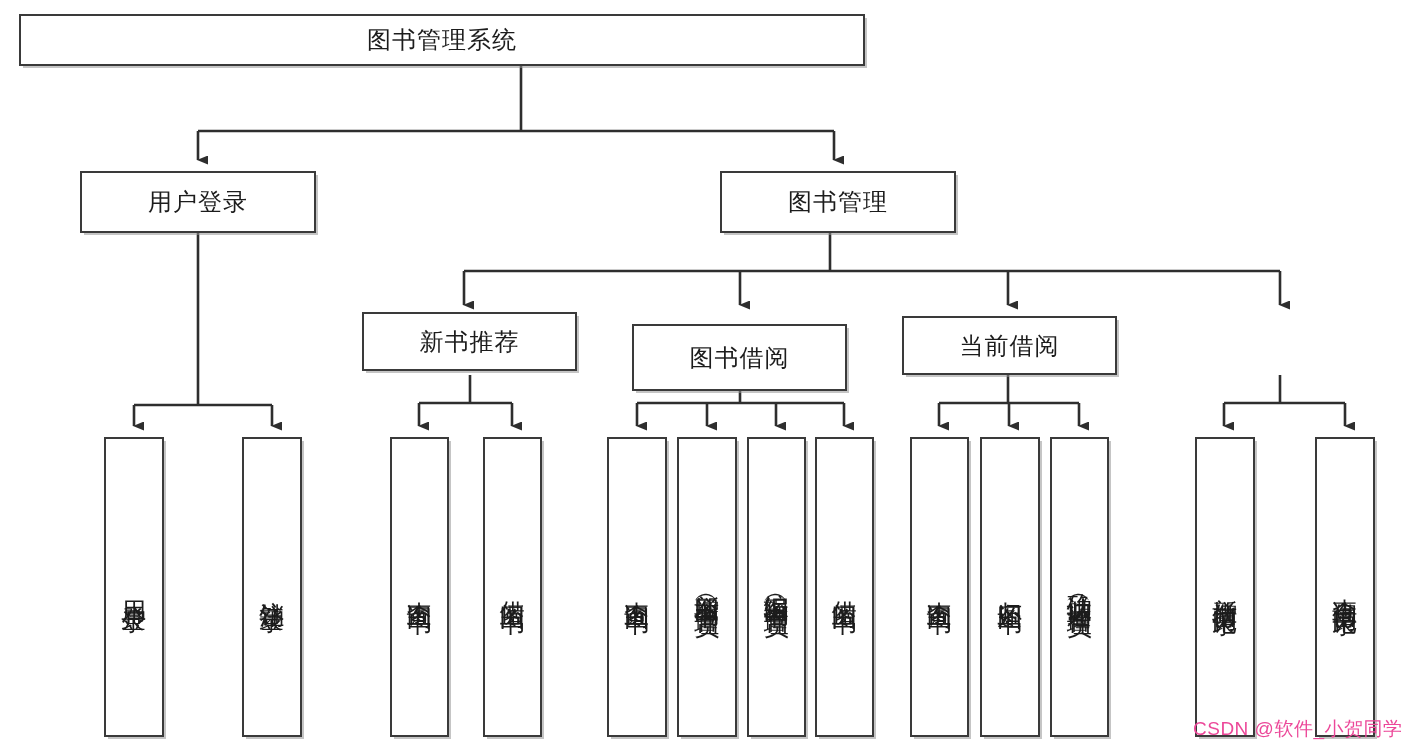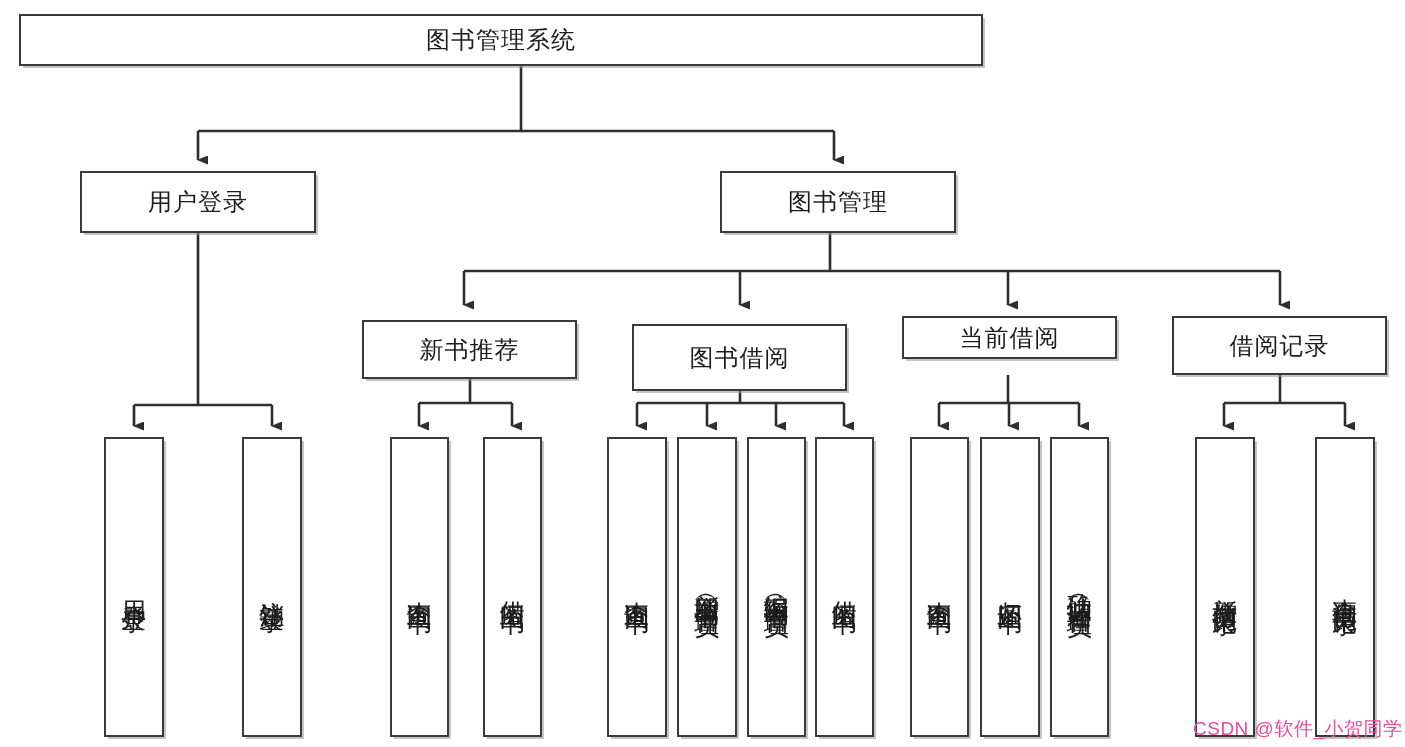--- a/index.html
+++ b/index.html
@@ -112,42 +112,39 @@
       <path d="M1009,403 L1009,426" marker-end="url(#arw)"></path>
       <path d="M1079,403 L1079,426" marker-end="url(#arw)"></path>
 
       <path d="M1280,375 L1280,403"></path>
       <path d="M1224,403 L1345,403"></path>
       <path d="M1224,403 L1224,426" marker-end="url(#arw)"></path>
       <path d="M1345,403 L1345,426" marker-end="url(#arw)"></path>
     </g>
   </svg>
 
-  <div class="node" style="left:19px;top:14px;width:964px;height:52px;">
+  <div class="node" style="left:19px;top:14px;width:846px;height:52px;">
     <span class="lbl">图书管理系统</span>
   </div>
 
   <div class="node" style="left:80px;top:171px;width:236px;height:62px;">
     <span class="lbl">用户登录</span>
   </div>
   <div class="node" style="left:712px;top:171px;width:236px;height:62px;margin-left:8px;">
     <span class="lbl">图书管理</span>
   </div>
 
-  <div class="node" style="left:362px;top:320px;width:215px;height:59px;">
+  <div class="node" style="left:362px;top:312px;width:215px;height:59px;">
     <span class="lbl">新书推荐</span>
   </div>
   <div class="node" style="left:632px;top:324px;width:215px;height:67px;">
     <span class="lbl">图书借阅</span>
   </div>
-  <div class="node" style="left:902px;top:316px;width:215px;height:43px;">
+  <div class="node" style="left:902px;top:316px;width:215px;height:59px;">
     <span class="lbl">当前借阅</span>
-  </div>
-  <div class="node" style="left:1172px;top:316px;width:215px;height:59px;">
-    <span class="lbl">借阅记录</span>
   </div>
 
   <div class="node vert" style="left:104px;top:437px;width:60px;height:300px;">
     <span class="lbl">用户登录</span>
   </div>
   <div class="node vert" style="left:242px;top:437px;width:60px;height:300px;">
     <span class="lbl">注销登录</span>
   </div>
 
   <div class="node vert" style="left:390px;top:437px;width:59px;height:300px;">

